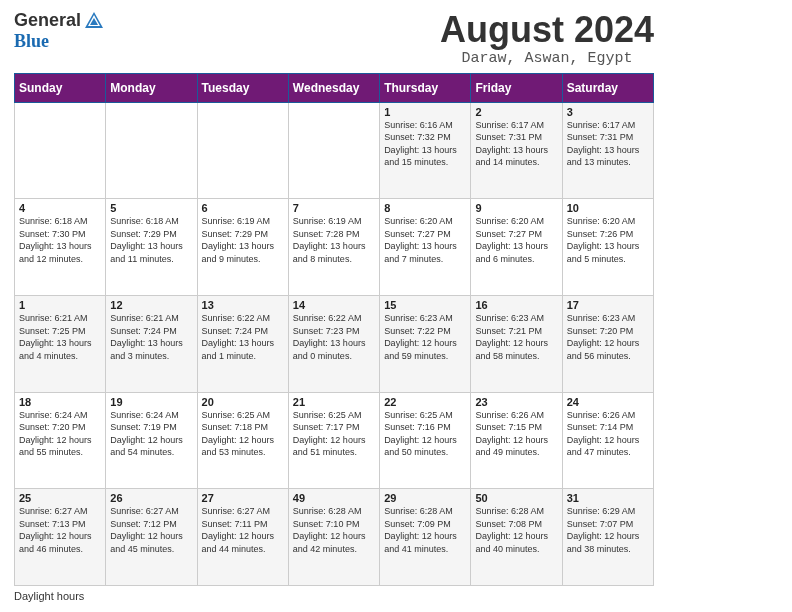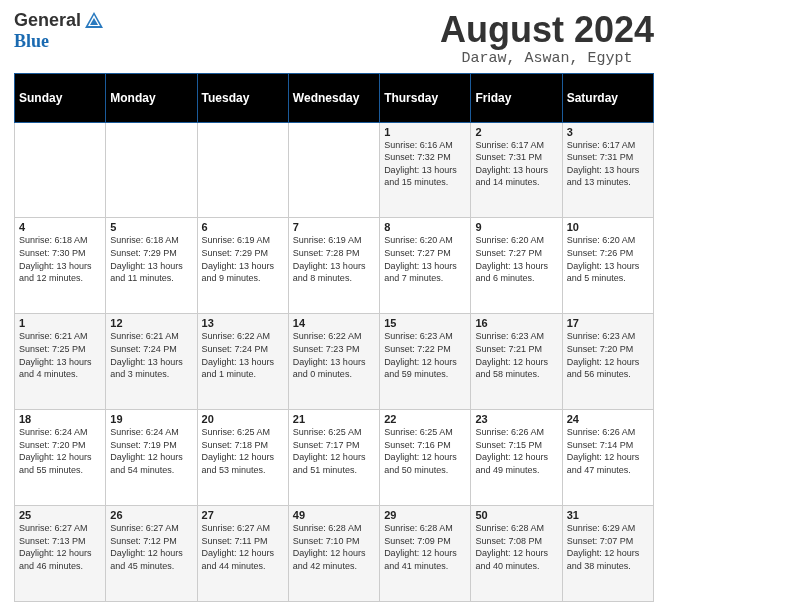--- a/index.html
+++ b/index.html
@@ -54,25 +54,25 @@
       color: #555;
       font-family: Liberation Mono, monospace;
     }
     .calendar {
       flex: 1;
       border-collapse: collapse;
       width: 100%;
       table-layout: fixed;
     }
     .calendar th {
-      background: #000000;
+      background: #701a75;
       color: #fff;
       font-size: 12px;
       font-weight: bold;
-      padding: 17px 4px;
+      padding: 7px 4px;
       text-align: left;
       border: 1px solid #1a5a9a;
     }
     .calendar td {
       border: 1px solid #ccc;
       vertical-align: top;
       padding: 3px 4px;
       font-size: 9.5px;
       color: #222;
       background: #fff;
@@ -279,13 +279,16 @@
             <div class="day-info">Sunrise: 6:28 AM<br>Sunset: 7:08 PM<br>Daylight: 12 hours and 40 minutes.</div>
           </td>
           <td>
             <span class="day-number">31</span>
             <div class="day-info">Sunrise: 6:29 AM<br>Sunset: 7:07 PM<br>Daylight: 12 hours and 38 minutes.</div>
           </td>
         </tr>
       </tbody>
   </table>
 
+  <div class="footer-note">
+    <span>Daylight hours</span>
+  </div>
 </div>
 
 </body></html>

